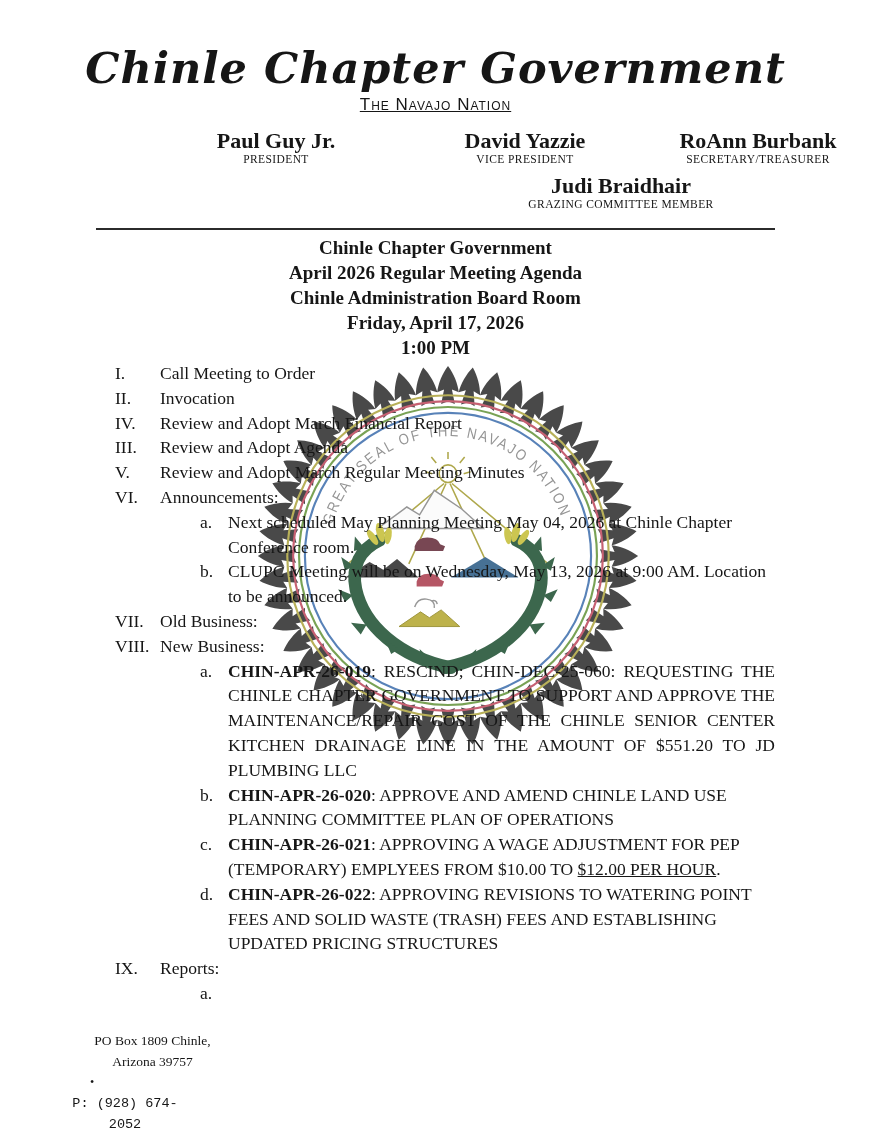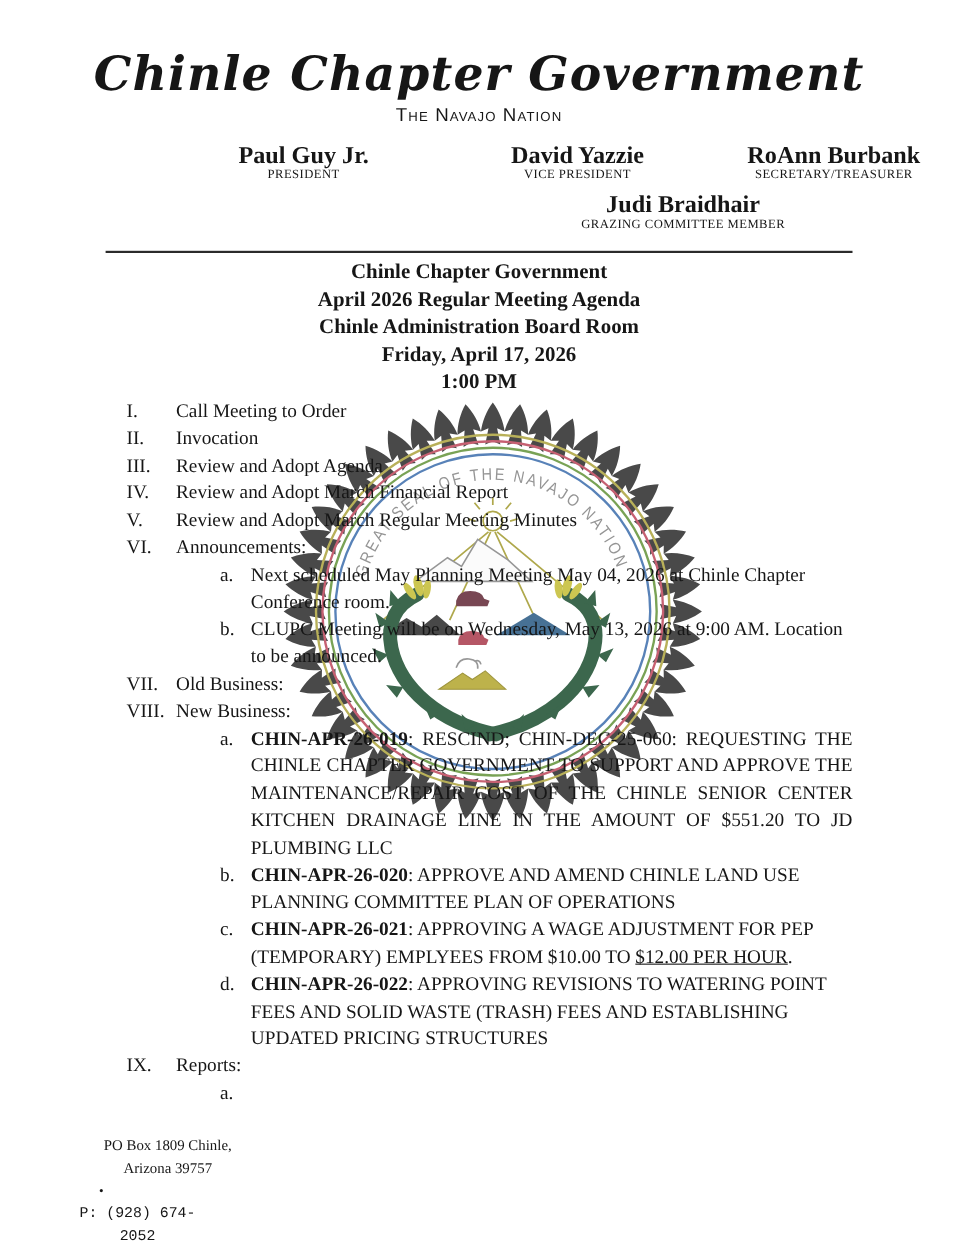--- a/index.html
+++ b/index.html
@@ -11,21 +11,21 @@
   .seal{position:absolute;left:252px;top:360px;width:392px;height:392px;z-index:0;opacity:.93;}
   .content{position:relative;z-index:1;}
 
   
   .org-title{
     text-align:center;font-family:"DejaVu Serif",serif;font-style:italic;font-weight:600;
     font-size:43px;line-height:48px;padding-top:44px;letter-spacing:1px;
   }
   .org-subtitle{
     text-align:center;font-family:"Liberation Sans",sans-serif;font-variant:small-caps;
-    font-size:17px;letter-spacing:1px;margin-top:3px;
+    font-size:17px;letter-spacing:1px;margin-top:3px;text-decoration:underline;
   }
   .officials{position:relative;height:94px;margin-top:12px;}
   .official{position:absolute;transform:translateX(-50%);text-align:center;white-space:nowrap;}
   .official .nm{font-weight:bold;font-size:22px;line-height:24px;}
   .official .ttl{font-size:11.5px;letter-spacing:.4px;line-height:13px;}
   .o1{left:276px;top:2px;} .o2{left:525px;top:2px;} .o3{left:758px;top:2px;}
   .o4{left:333px;top:47px;} .o5{left:621px;top:47px;}
 
   .rule{margin:7px 96px 0 96px;border-top:2px solid #2b2b2b;height:0;}
 
@@ -191,26 +191,26 @@
 
       <div class="arow">
         <div class="anum">I.</div>
         <div class="atext">Call Meeting to Order</div>
       </div>
       <div class="arow">
         <div class="anum">II.</div>
         <div class="atext">Invocation</div>
       </div>
       <div class="arow">
+        <div class="anum">IV.</div>
+        <div class="atext">Review and Adopt March Financial Report</div>
+      </div>
+      <div class="arow">
         <div class="anum">III.</div>
         <div class="atext">Review and Adopt Agenda</div>
-      </div>
-      <div class="arow">
-        <div class="anum">IV.</div>
-        <div class="atext">Review and Adopt March Financial Report</div>
       </div>
       <div class="arow">
         <div class="anum">V.</div>
         <div class="atext">Review and Adopt March Regular Meeting Minutes</div>
       </div>
       <div class="arow">
         <div class="anum">VI.</div>
         <div class="atext">Announcements:</div>
       </div>
 

